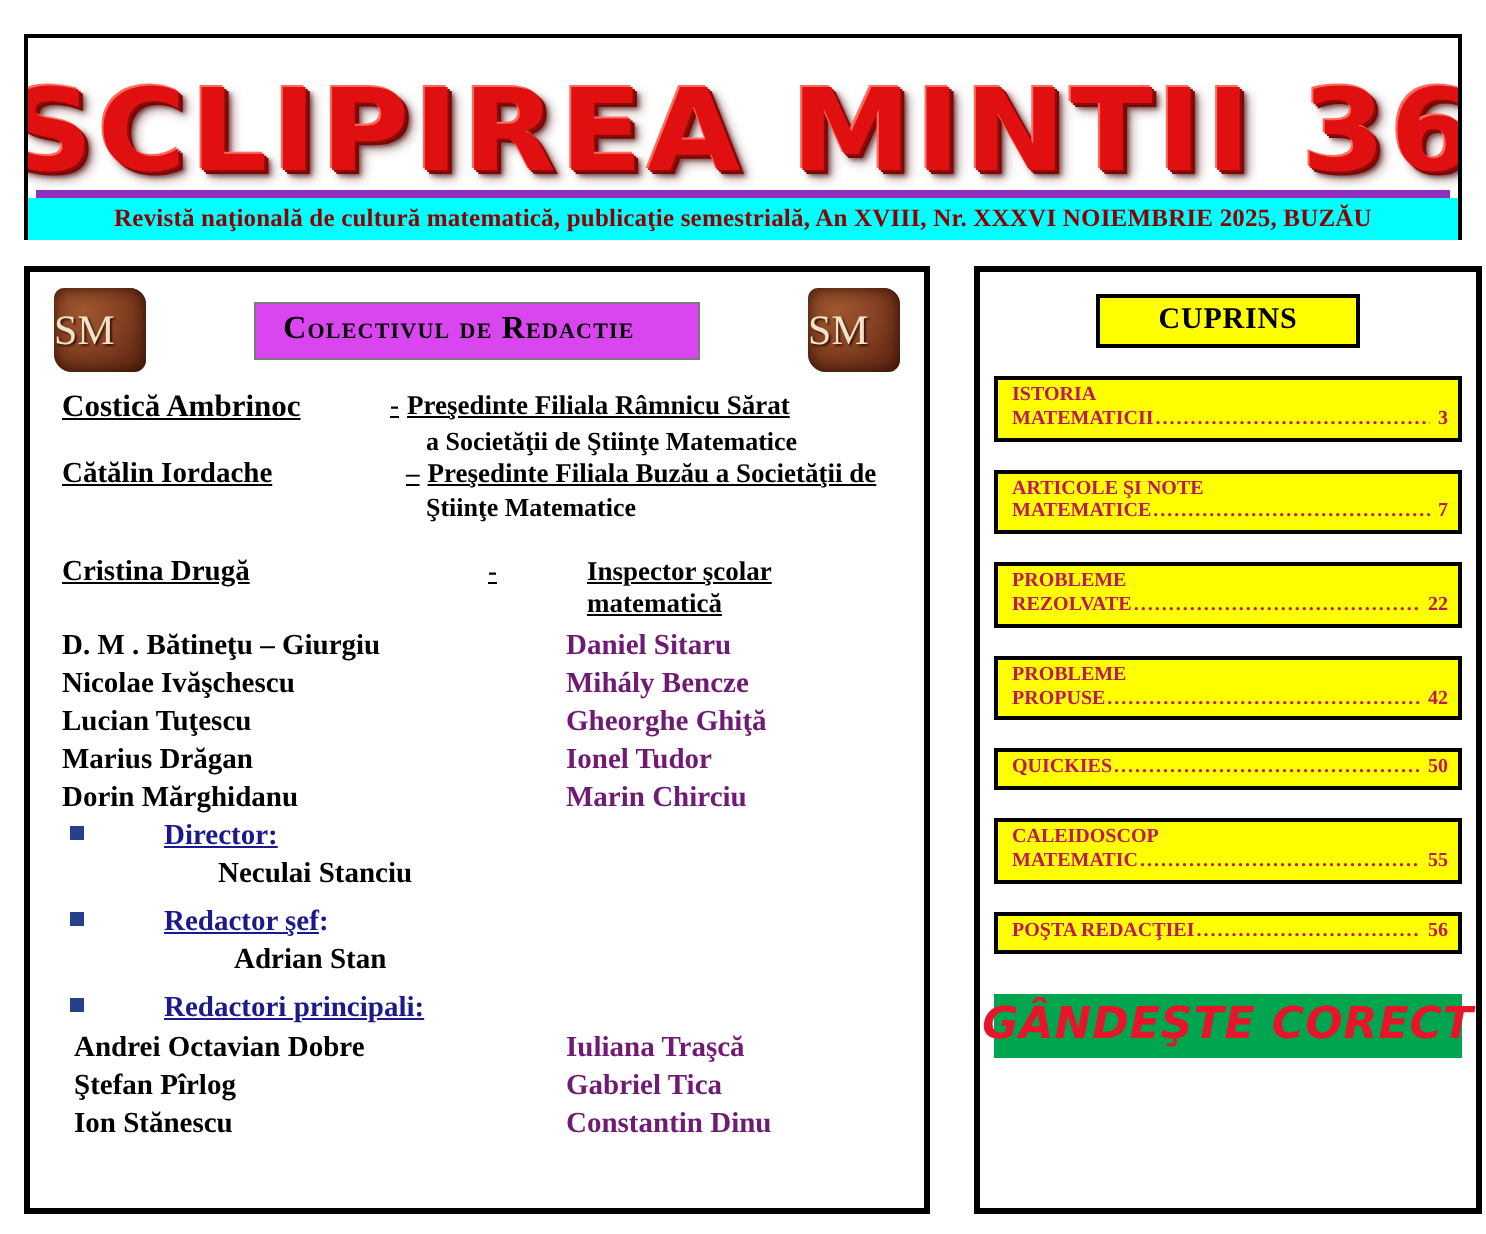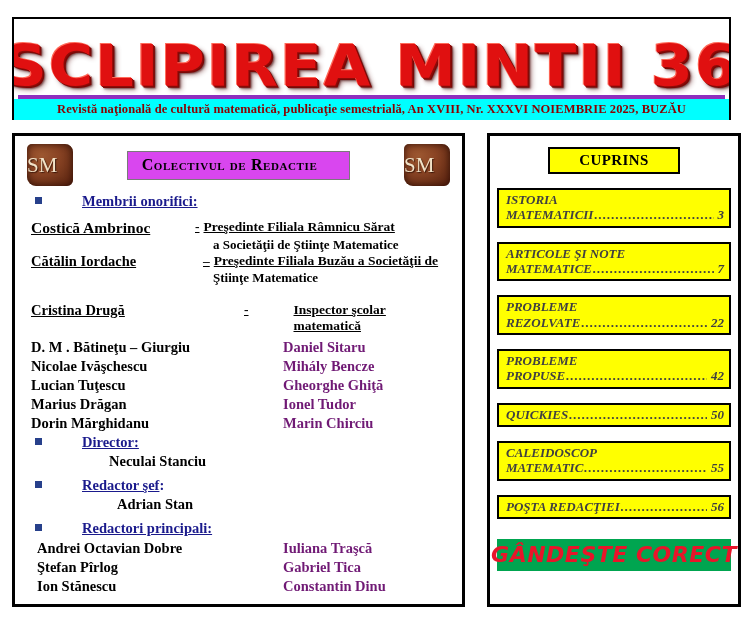--- a/index.html
+++ b/index.html
@@ -248,25 +248,24 @@
   .toc-item {
     background: #ffff00;
     border: 2px solid #000000;
     margin-top: 14px;
     padding: 2px 5px 3px 7px;
     box-sizing: border-box;
   }
   .toc-line {
     font-family: "Liberation Serif", serif;
     font-weight: bold;
-    font-size: 13px;
-    color: #404040;
+    font-size: 10px;
+    color: #be185d;
     white-space: nowrap;
     line-height: 1.18;
-    font-style: italic;
   }
   .toc-line.two {
     display: flex;
     justify-content: space-between;
     align-items: baseline;
   }
   .toc-dots {
     flex: 1;
     overflow: hidden;
     white-space: nowrap;
@@ -314,24 +313,20 @@
       <span>SM</span>
     </div>
     <div class="ed-title-box">
       <span>Colectivul de Redactie</span>
     </div>
     <div class="sm-logo">
       <span>SM</span>
     </div>
   </div>
 
-  <div class="sec-row">
-    <span class="bullet"></span>
-    <span class="sec-head">Membrii onorifici:</span>
-  </div>
 
   <div class="roles">
     <div class="role">
       <span class="role-name w1">Costică Ambrinoc</span>
       <span class="role-desc big">-</span>
       <span class="role-desc big" style="padding-left:4px;">Preşedinte  Filiala  Râmnicu  Sărat</span>
     </div>
     <div class="role-cont ind2">a Societăţii de Ştiinţe Matematice</div>
 
     <div class="role">

